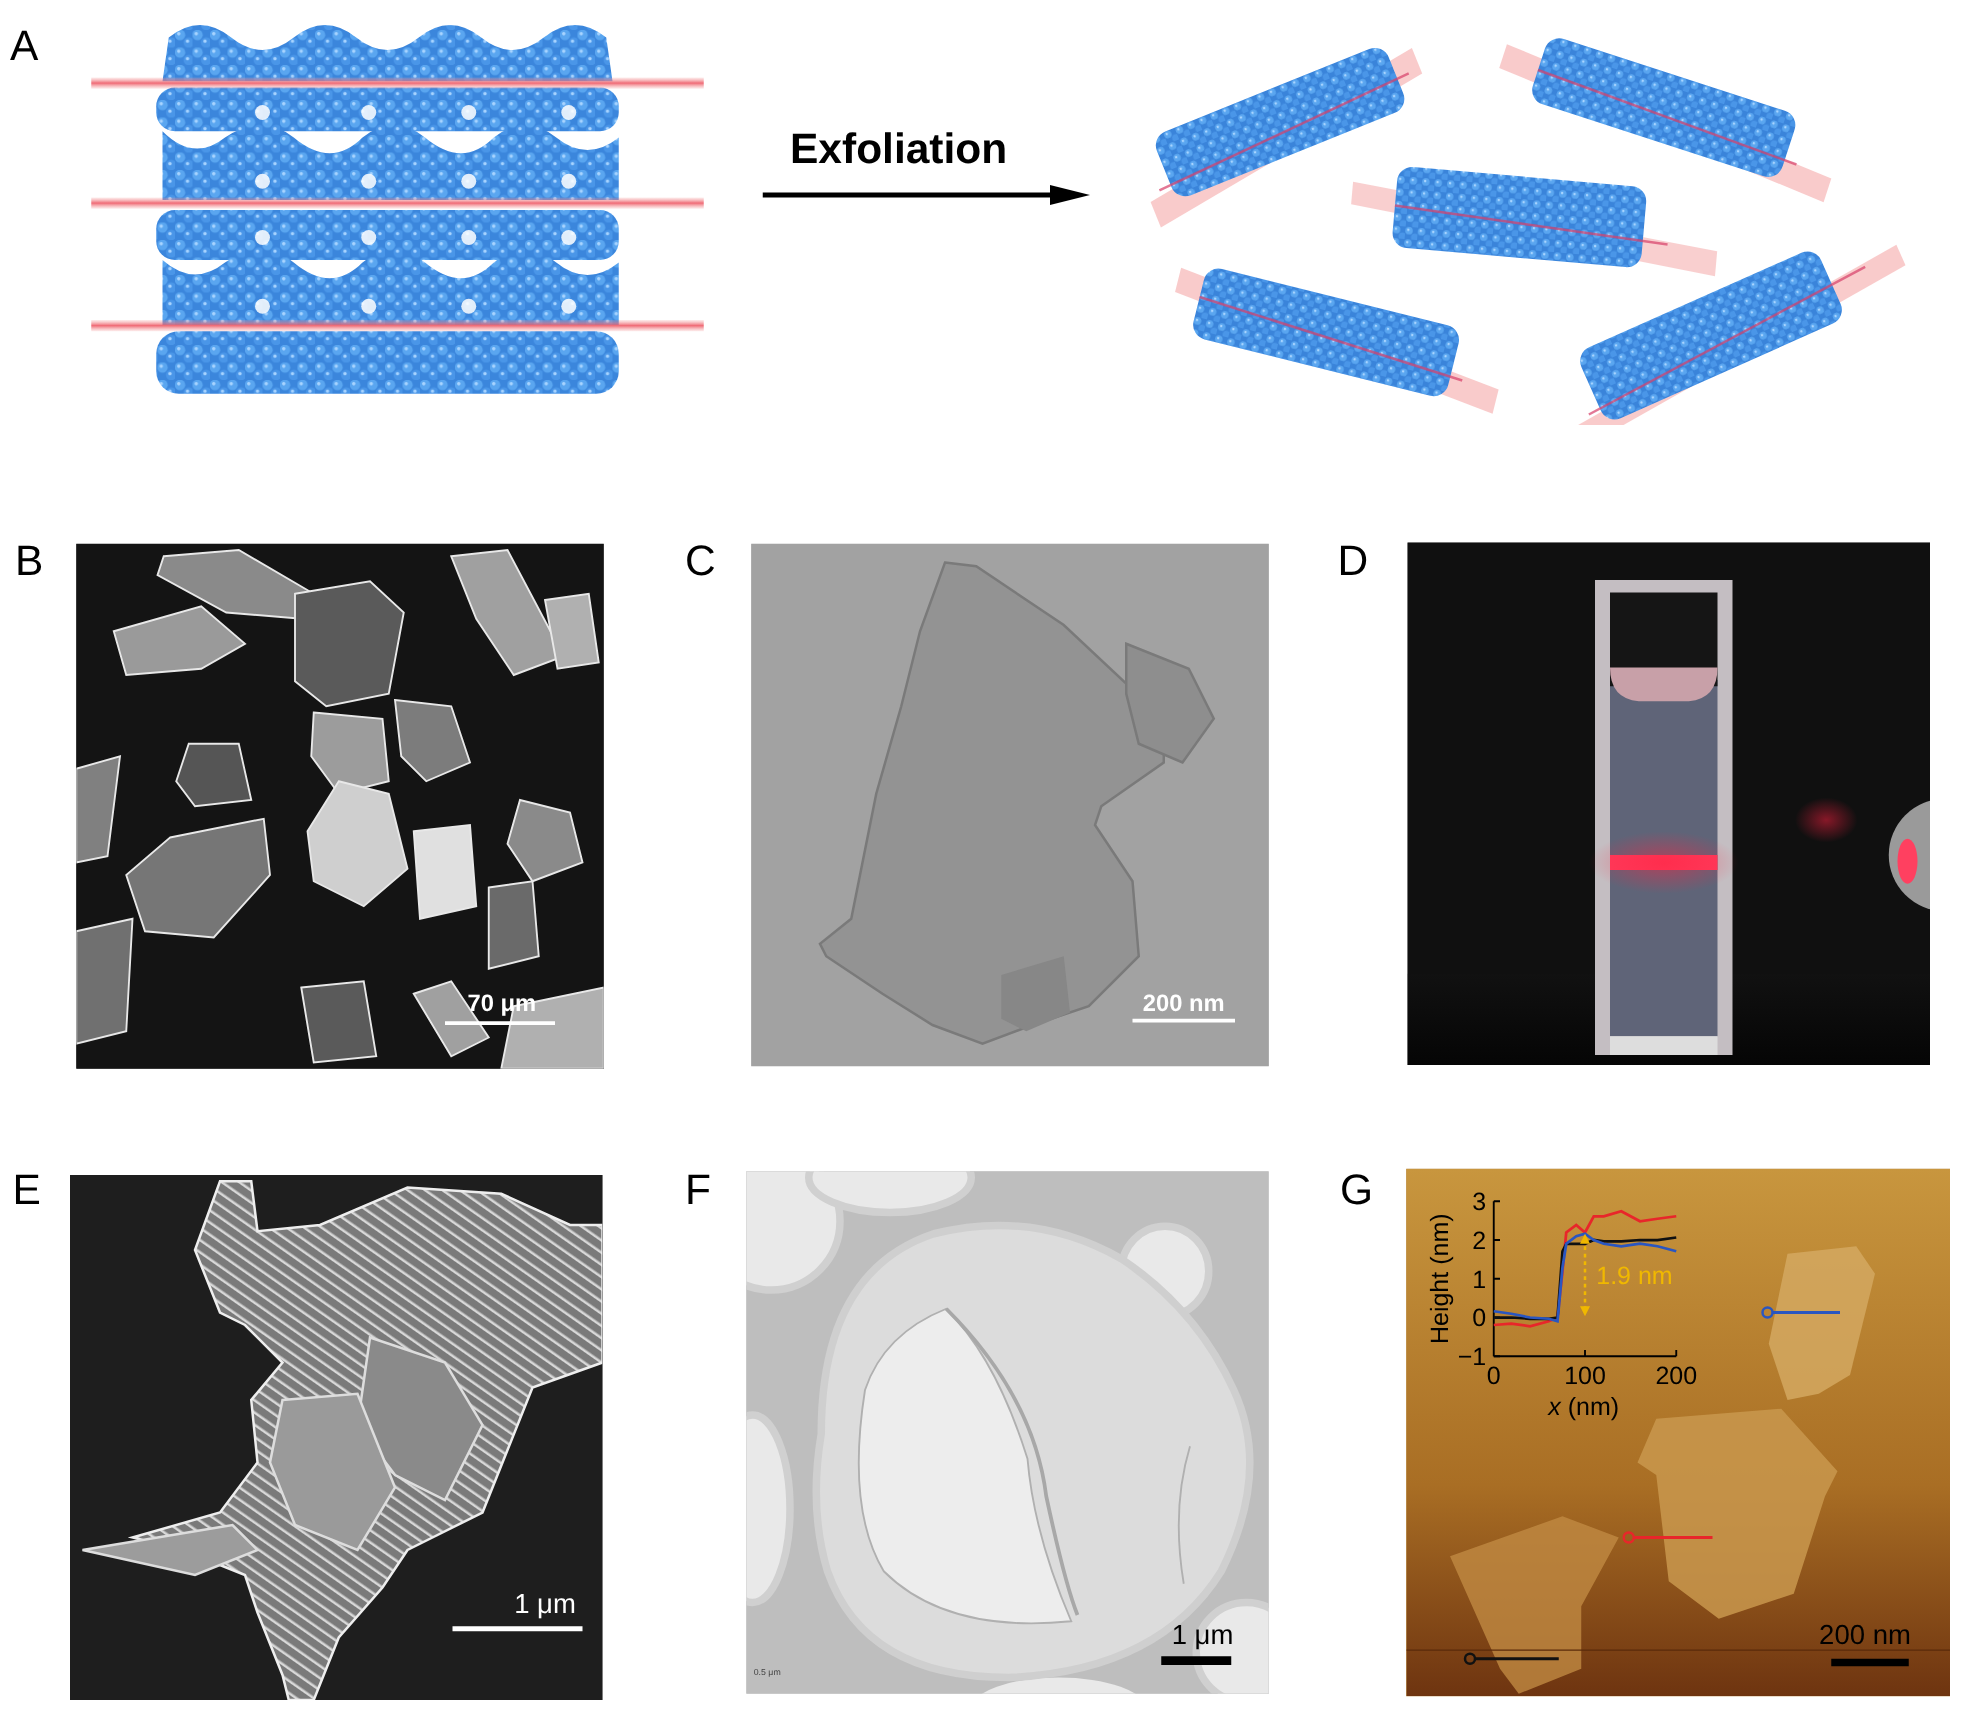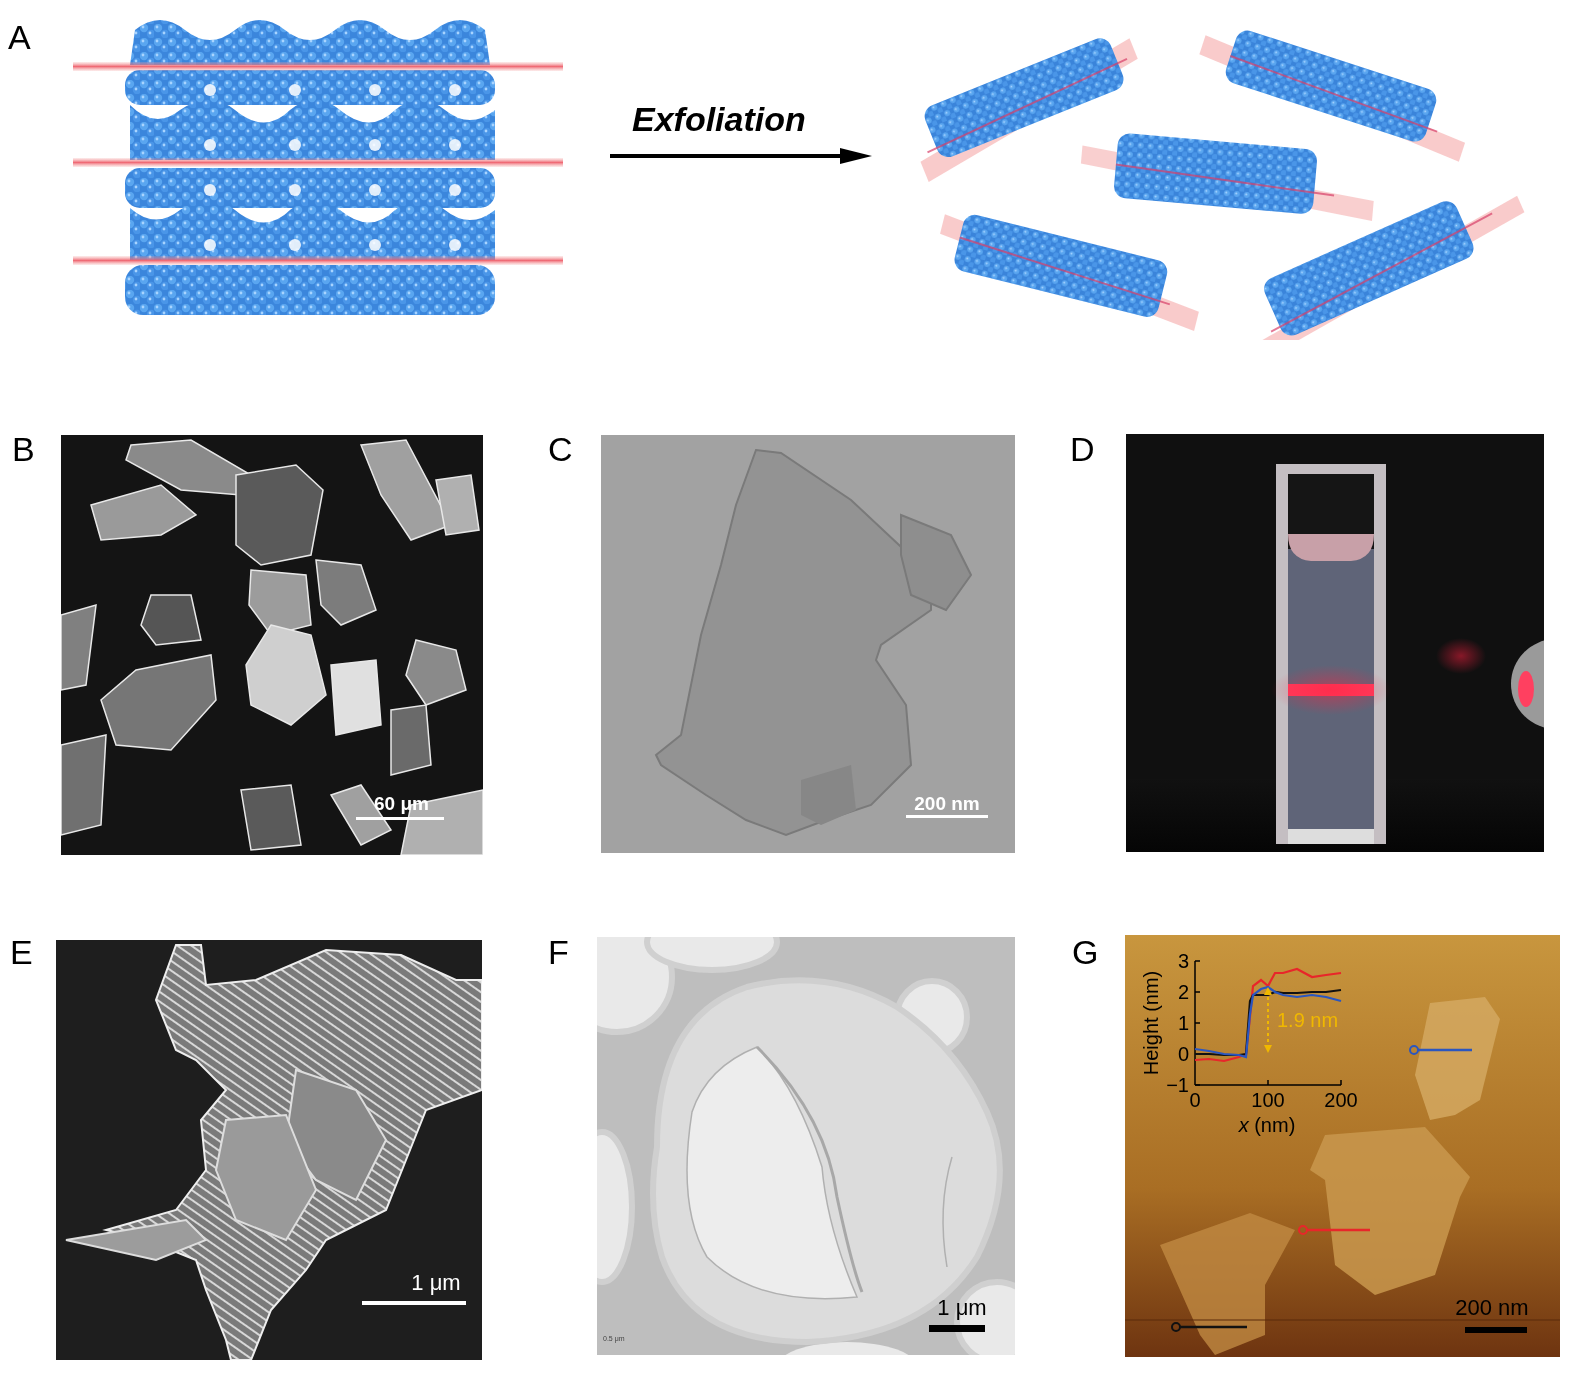--- a/index.html
+++ b/index.html
@@ -66,21 +66,21 @@
         <circle cx="305" cy="235" r="6"></circle>
         <circle cx="385" cy="235" r="6"></circle>
     </g>
 
     <rect x="3" y="52" width="490" height="9" fill="url(#redplane)"></rect>
     <rect x="3" y="148" width="490" height="9" fill="url(#redplane)"></rect>
     <rect x="3" y="246" width="490" height="9" fill="url(#redplane)"></rect>
   </svg>
 </div>
 
-<div class="abs" style="left:632px;top:100px;font-weight:bold;font-size:34px;font-style:italic;">Exfoliation</div>
+<div class="abs" style="left:632px;top:100px;font-weight:bold;font-size:34px;">Exfoliation</div>
 <div class="abs" style="left:610px;top:146px">
   <svg width="262" height="20" viewBox="0 0 262 20">
     <line x1="0" y1="10" x2="232" y2="10" stroke="#000" stroke-width="4"></line>
     <polygon points="230,2 262,10 230,18" fill="#000"></polygon>
   </svg>
 </div>
 
 <div class="panel" style="left:905px;top:20px;width:640px;height:320px">
   <svg width="640" height="320" viewBox="0 0 640 320">
     <defs>
@@ -141,21 +141,21 @@
       <polygon points="355,205 395,215 405,255 365,270 345,240" fill="#8a8a8a"></polygon>
       <polygon points="90,160 130,160 140,205 95,210 80,190" fill="#555"></polygon>
       <polygon points="330,275 365,270 370,330 330,340" fill="#6a6a6a"></polygon>
       <polygon points="180,355 230,350 240,410 190,415" fill="#5a5a5a"></polygon>
       <polygon points="270,360 300,350 330,395 300,410" fill="#a0a0a0"></polygon>
       <polygon points="0,310 45,300 40,390 0,400" fill="#707070"></polygon>
       <polygon points="350,370 422,355 422,420 340,420" fill="#b0b0b0"></polygon>
       <polygon points="0,180 35,170 25,250 0,255" fill="#808080"></polygon>
     </g>
   </svg>
-  <div class="sbtext" style="left:298px;top:358px;width:85px;color:#fff">60 μm</div>
+  <div class="sbtext" style="left:298px;top:358px;width:85px;color:#fff">70 μm</div>
   <div class="scalebar" style="left:295px;top:382px;width:88px;height:3px;background:#fff"></div>
 </div>
 
 <div class="panel" style="left:601px;top:435px;width:414px;height:418px;background:#9e9e9e">
   <svg width="414" height="418" viewBox="0 0 414 418">
     <rect width="414" height="418" fill="#a2a2a2"></rect>
     <polygon points="155,15 180,18 250,65 330,140 330,175 280,210 275,225 305,270 310,330 270,370 225,385 185,400 145,385 105,360 60,330 55,320 80,300 100,200 120,130 135,70" fill="#939393" stroke="#7a7a7a" stroke-width="2"></polygon>
     <polygon points="300,80 350,100 370,140 345,175 310,160 300,120" fill="#8e8e8e" stroke="#7a7a7a" stroke-width="2"></polygon>
     <polygon points="200,345 250,330 255,375 220,390 200,380" fill="#878787"></polygon>
   </svg>

